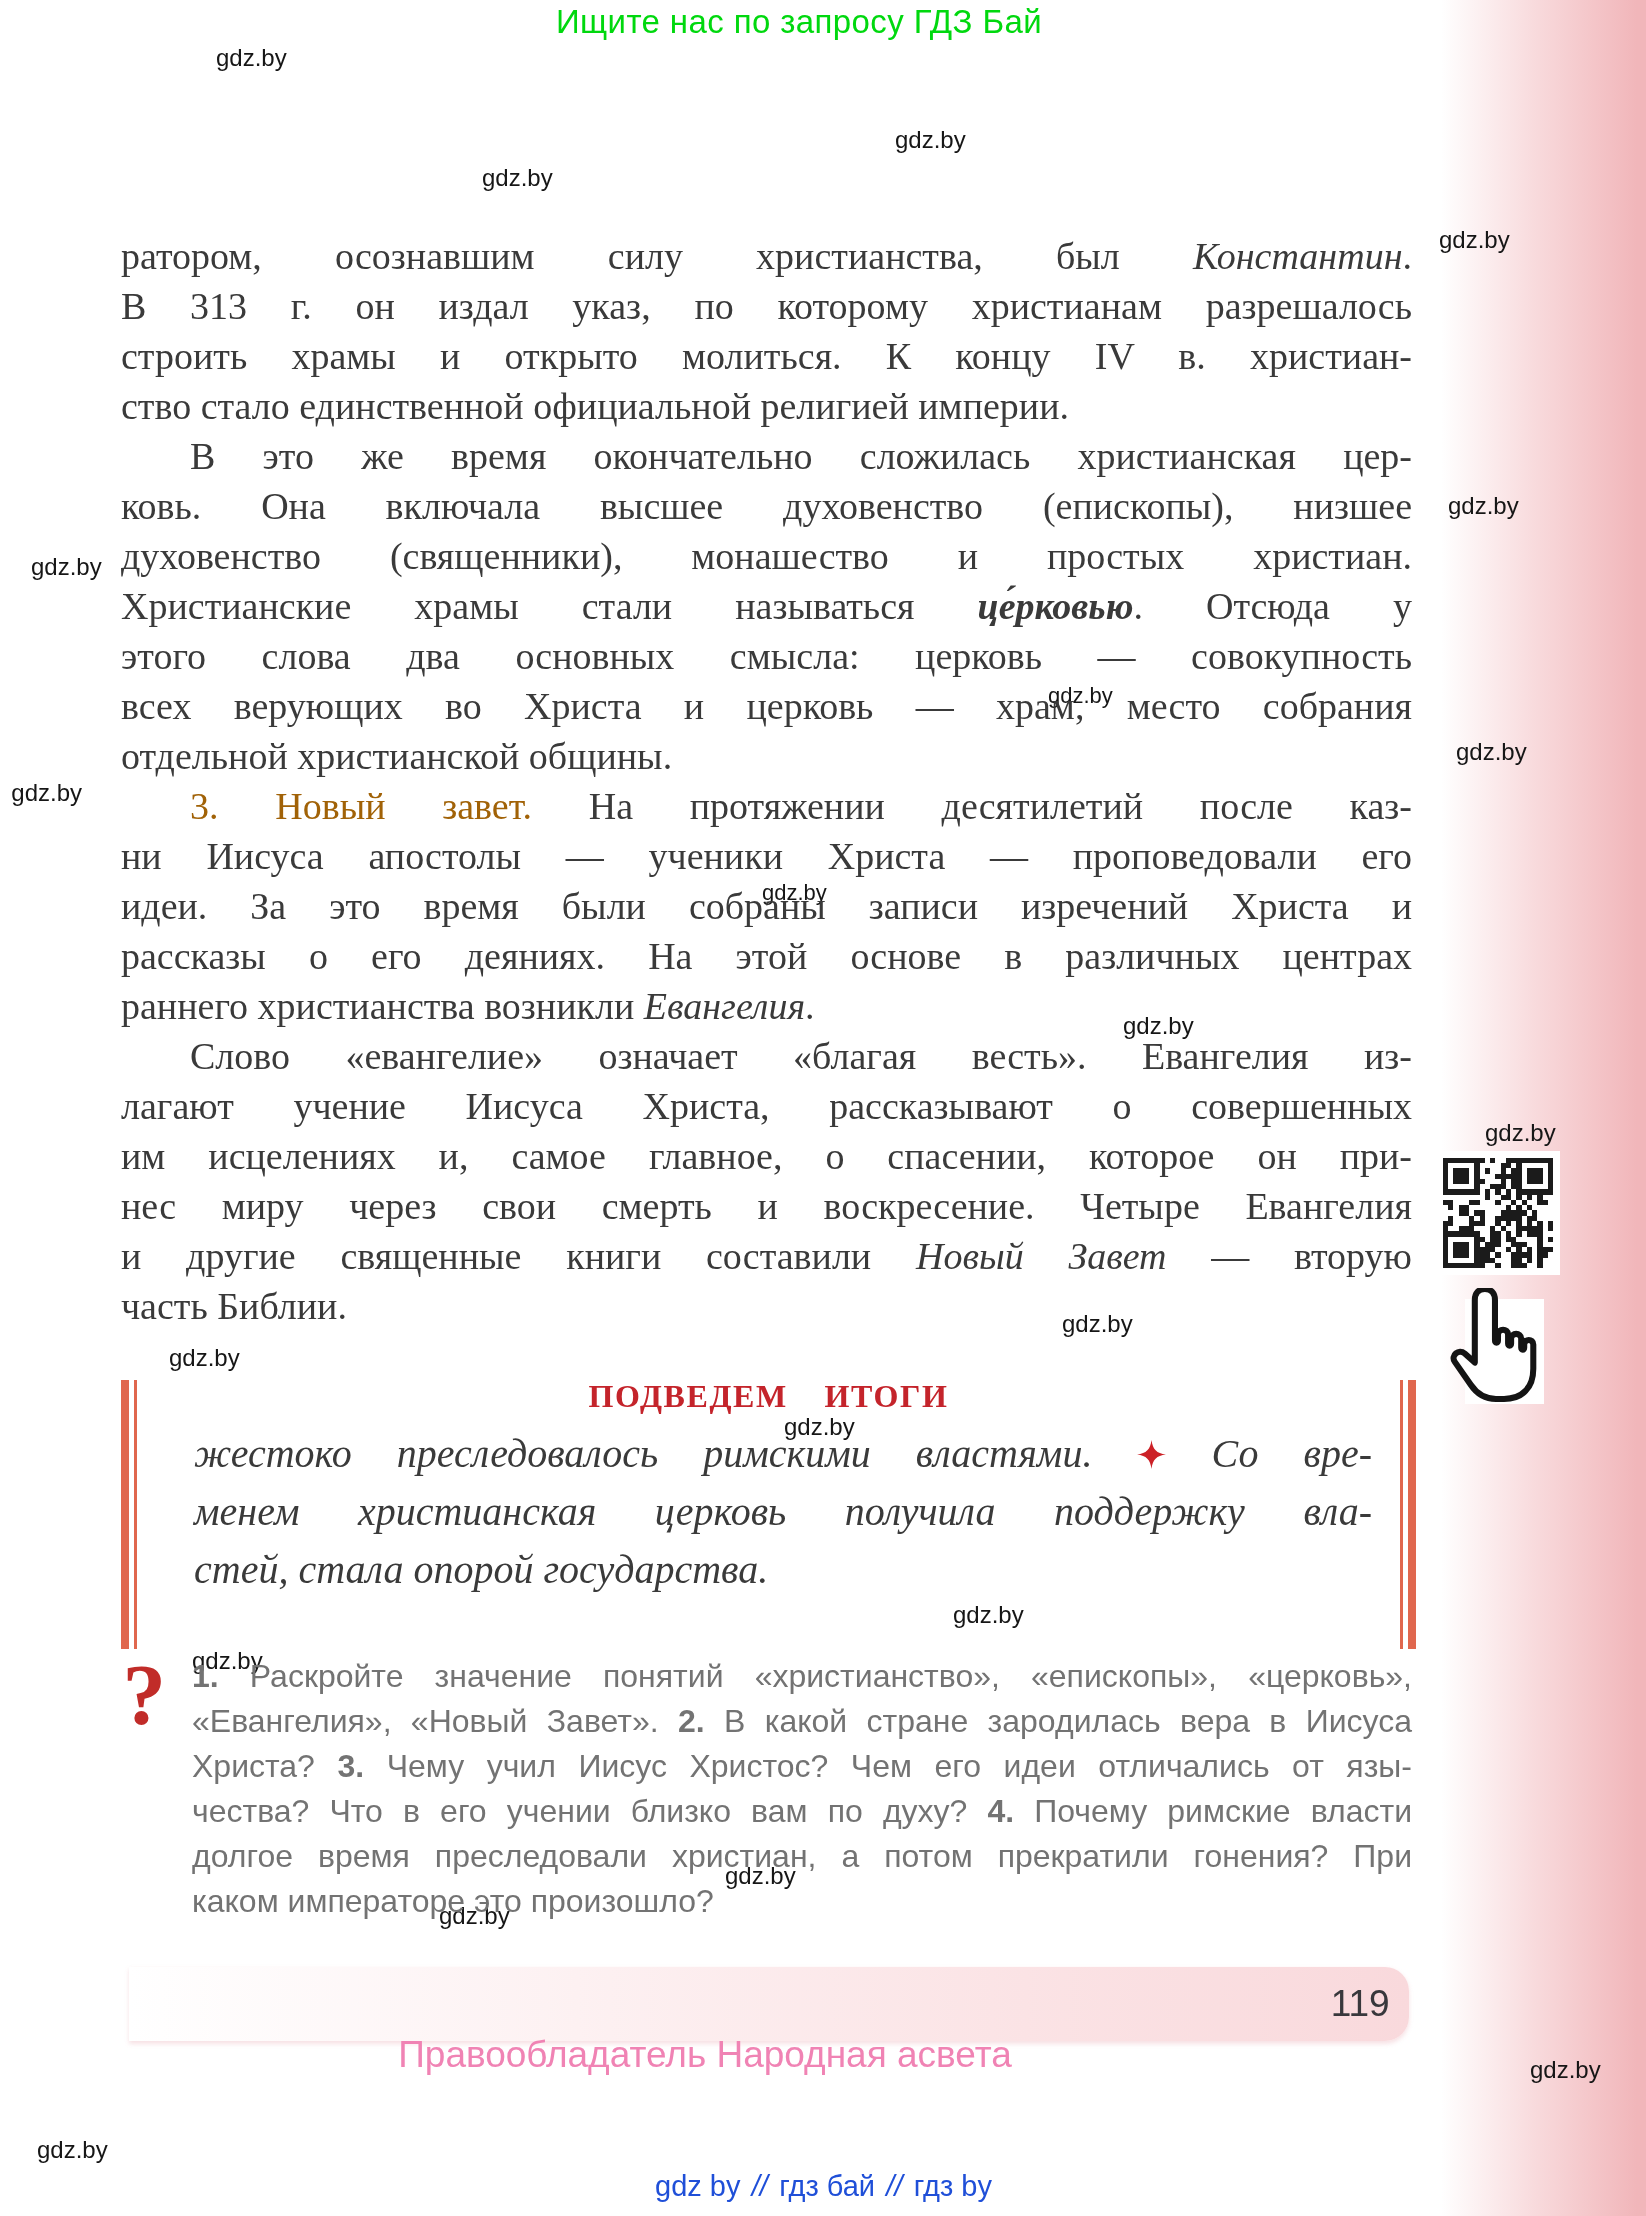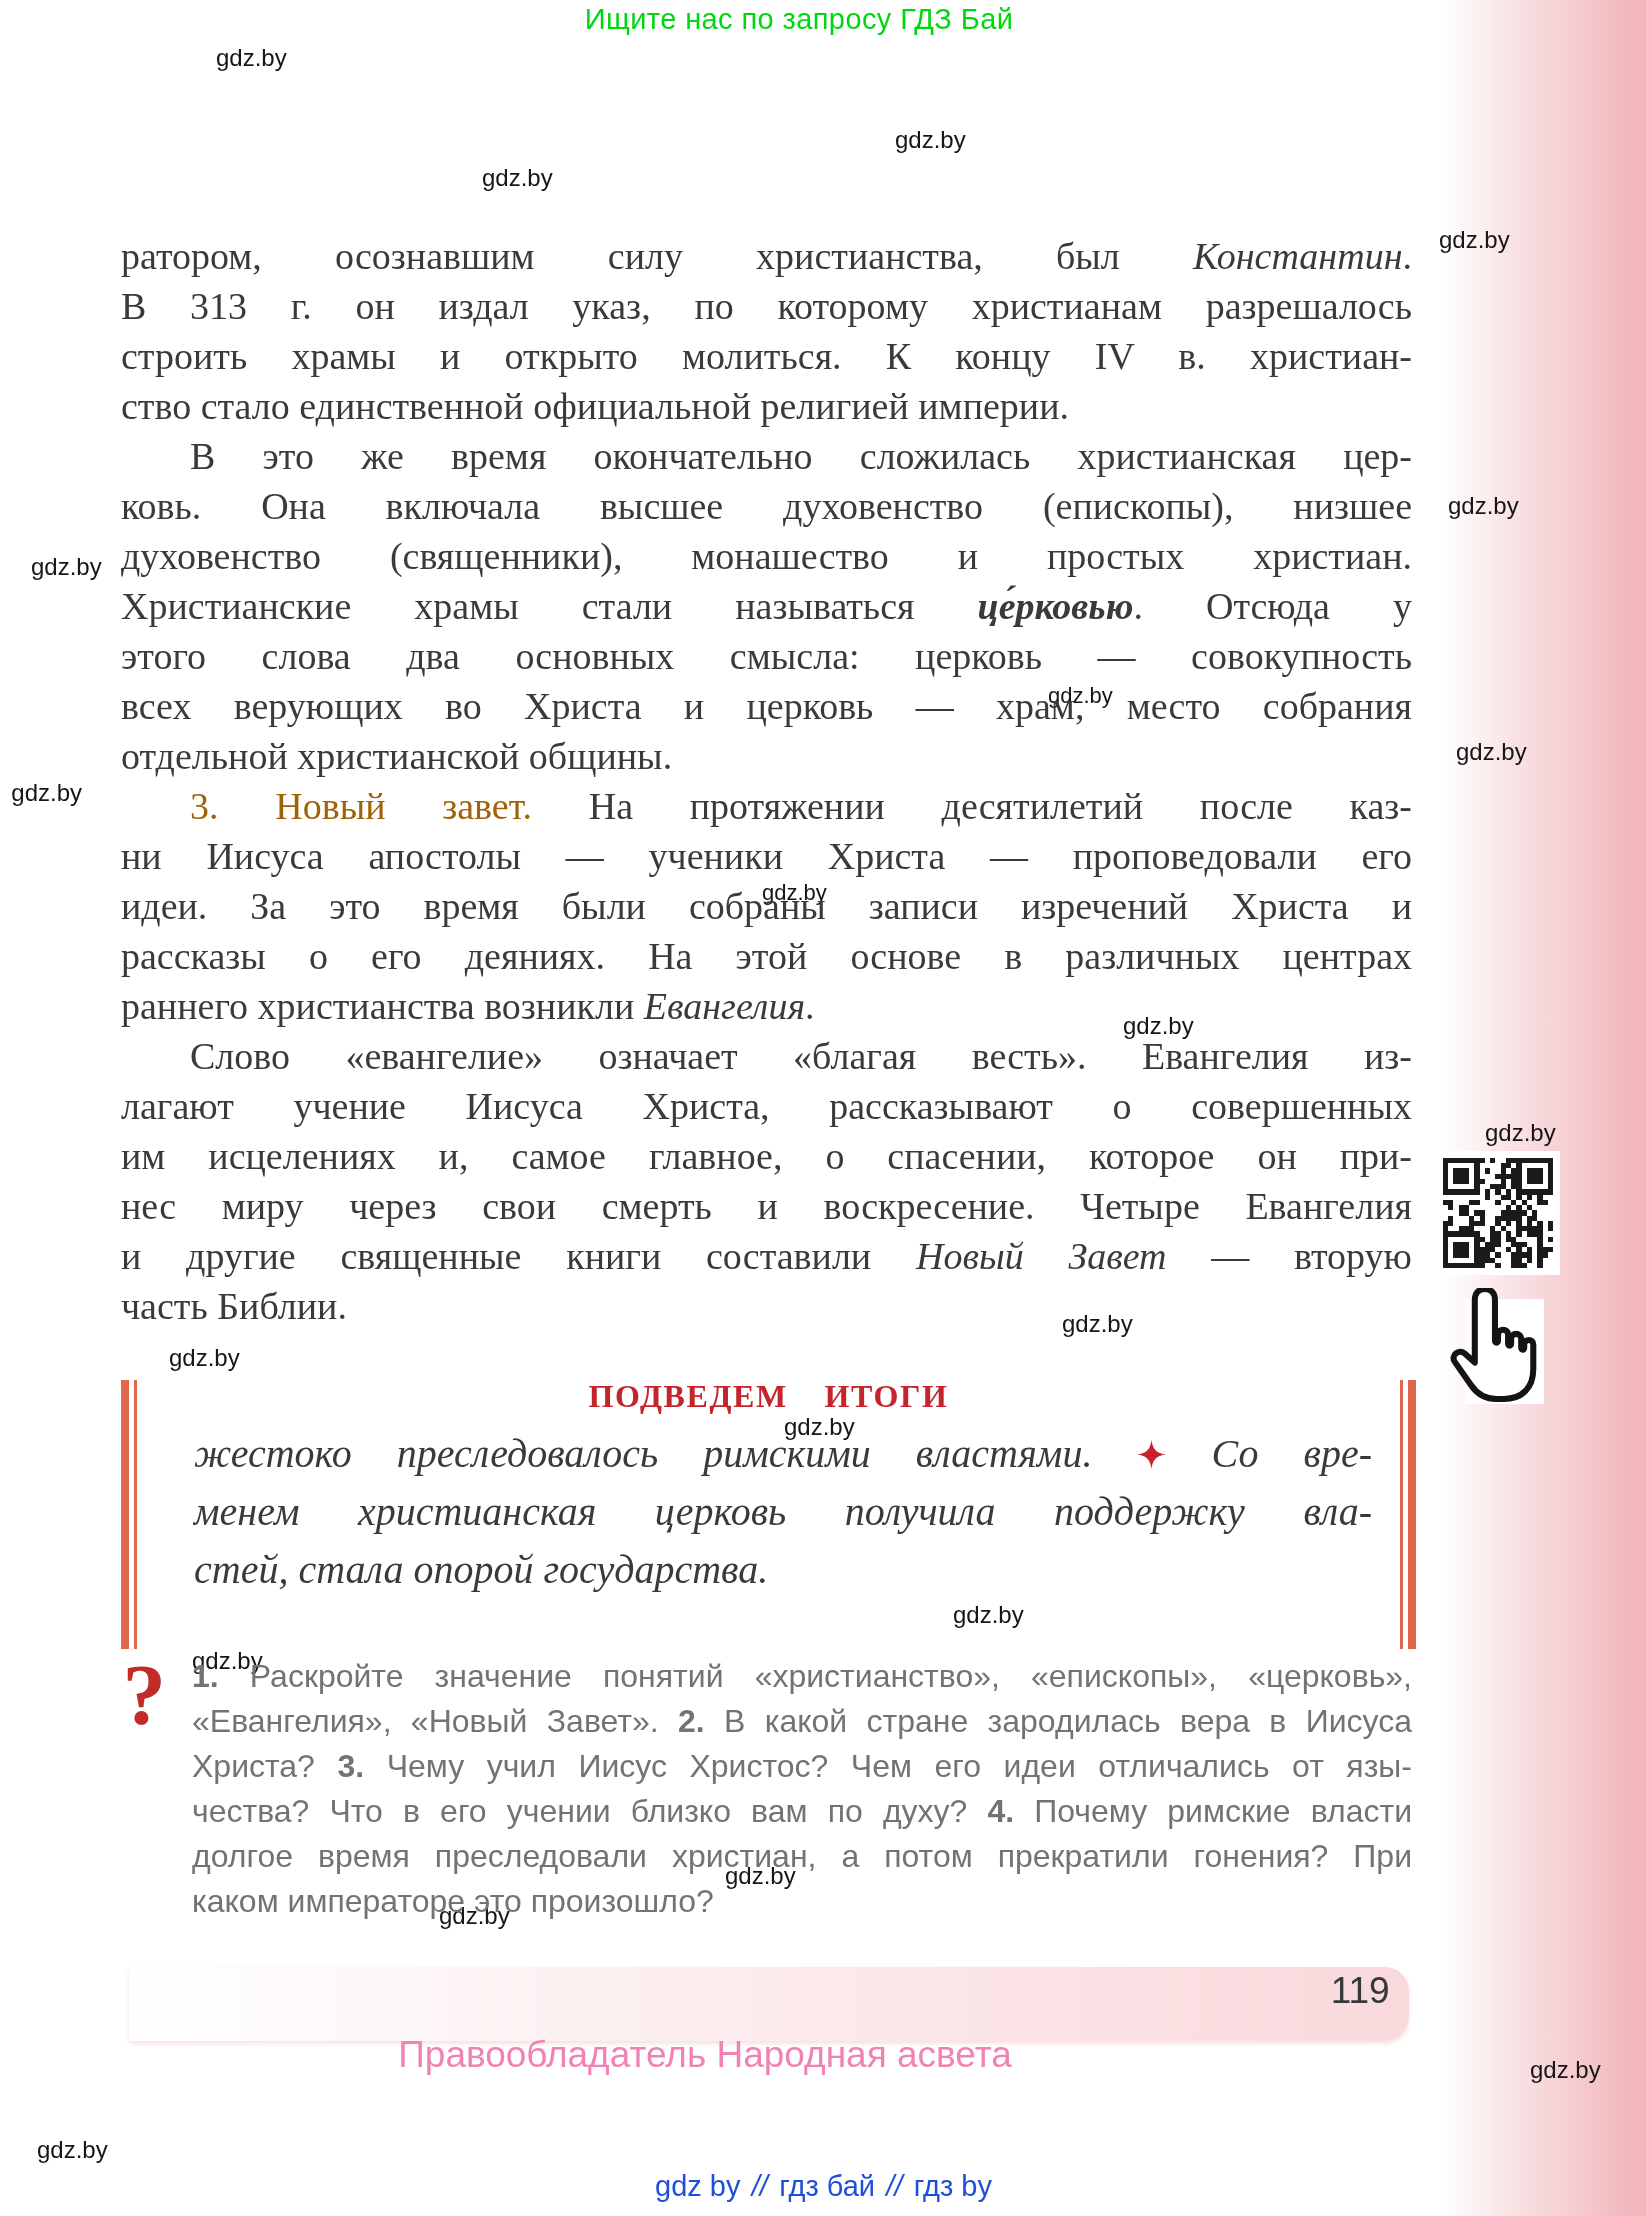--- a/index.html
+++ b/index.html
@@ -5,21 +5,21 @@
   html,body{margin:0;padding:0;background:#ffffff;}
   body{width:1647px;height:2216px;position:relative;overflow:hidden;
        font-family:"Liberation Sans",sans-serif;-webkit-font-smoothing:antialiased;}
 
   
   .band{position:absolute;left:1441px;top:0;width:206px;height:2216px;
         background:linear-gradient(90deg,rgba(241,182,186,0) 0%,rgba(243,189,193,.55) 45%,#f1b6ba 95%);}
 
   
   .promo{position:absolute;top:3.2px;left:0;width:1598px;text-align:center;
-         font-size:29px;color:#00d80e;letter-spacing:0.4px;}
+         font-size:33px;color:#00d80e;letter-spacing:0.4px;}
 
   
   .wm{position:absolute;font-size:24px;color:#161616;white-space:nowrap;}
 
   
   .bodytext{position:absolute;left:121px;top:231px;width:1291px;
             font-family:"Liberation Serif",serif;font-size:38px;line-height:50px;color:#3a3a3a;}
   .line{text-align:justify;text-align-last:justify;}
   .line.indent{padding-left:69px;}
   .line.last{text-align-last:left;}
@@ -51,21 +51,21 @@
   .qr-box svg{position:absolute;left:7.3px;top:7.3px;width:110px;height:110px;}
   .hand-wrap{position:absolute;left:1439px;top:1288px;width:121px;height:123px;}
   .hand-white{position:absolute;left:26px;top:11.3px;width:79px;height:105px;background:#ffffff;}
   .hand-wrap svg{position:absolute;left:0;top:0;width:118px;height:121px;}
 
   
   .bottom-bar{position:absolute;left:129px;top:1967px;width:1280px;height:74px;
               border-radius:0 24px 24px 0;
               background:linear-gradient(90deg,#ffffff 0%,#fdf1f2 35%,#fbe3e5 70%,#f9d9dc 100%);
               box-shadow:0 2.4px 4px rgba(225,150,160,.28);}
-  .pagenum{position:absolute;right:19.3px;top:3px;font-size:37px;color:#38383c;}
+  .pagenum{position:absolute;right:19.3px;top:16px;font-size:37px;color:#38383c;}
   .copyright{position:absolute;left:0;top:2034px;width:1410px;text-align:center;
              font-size:37px;color:#f083b4;}
   .links{position:absolute;left:0;top:2170px;width:1647px;text-align:center;
          font-size:29px;color:#1f4fd8;}
   .links a{color:#1f4fd8;text-decoration:none;}
   .links .sep{padding:0 11.3px;font-style:italic;}
 </style>
 </head>
 <body>
 

